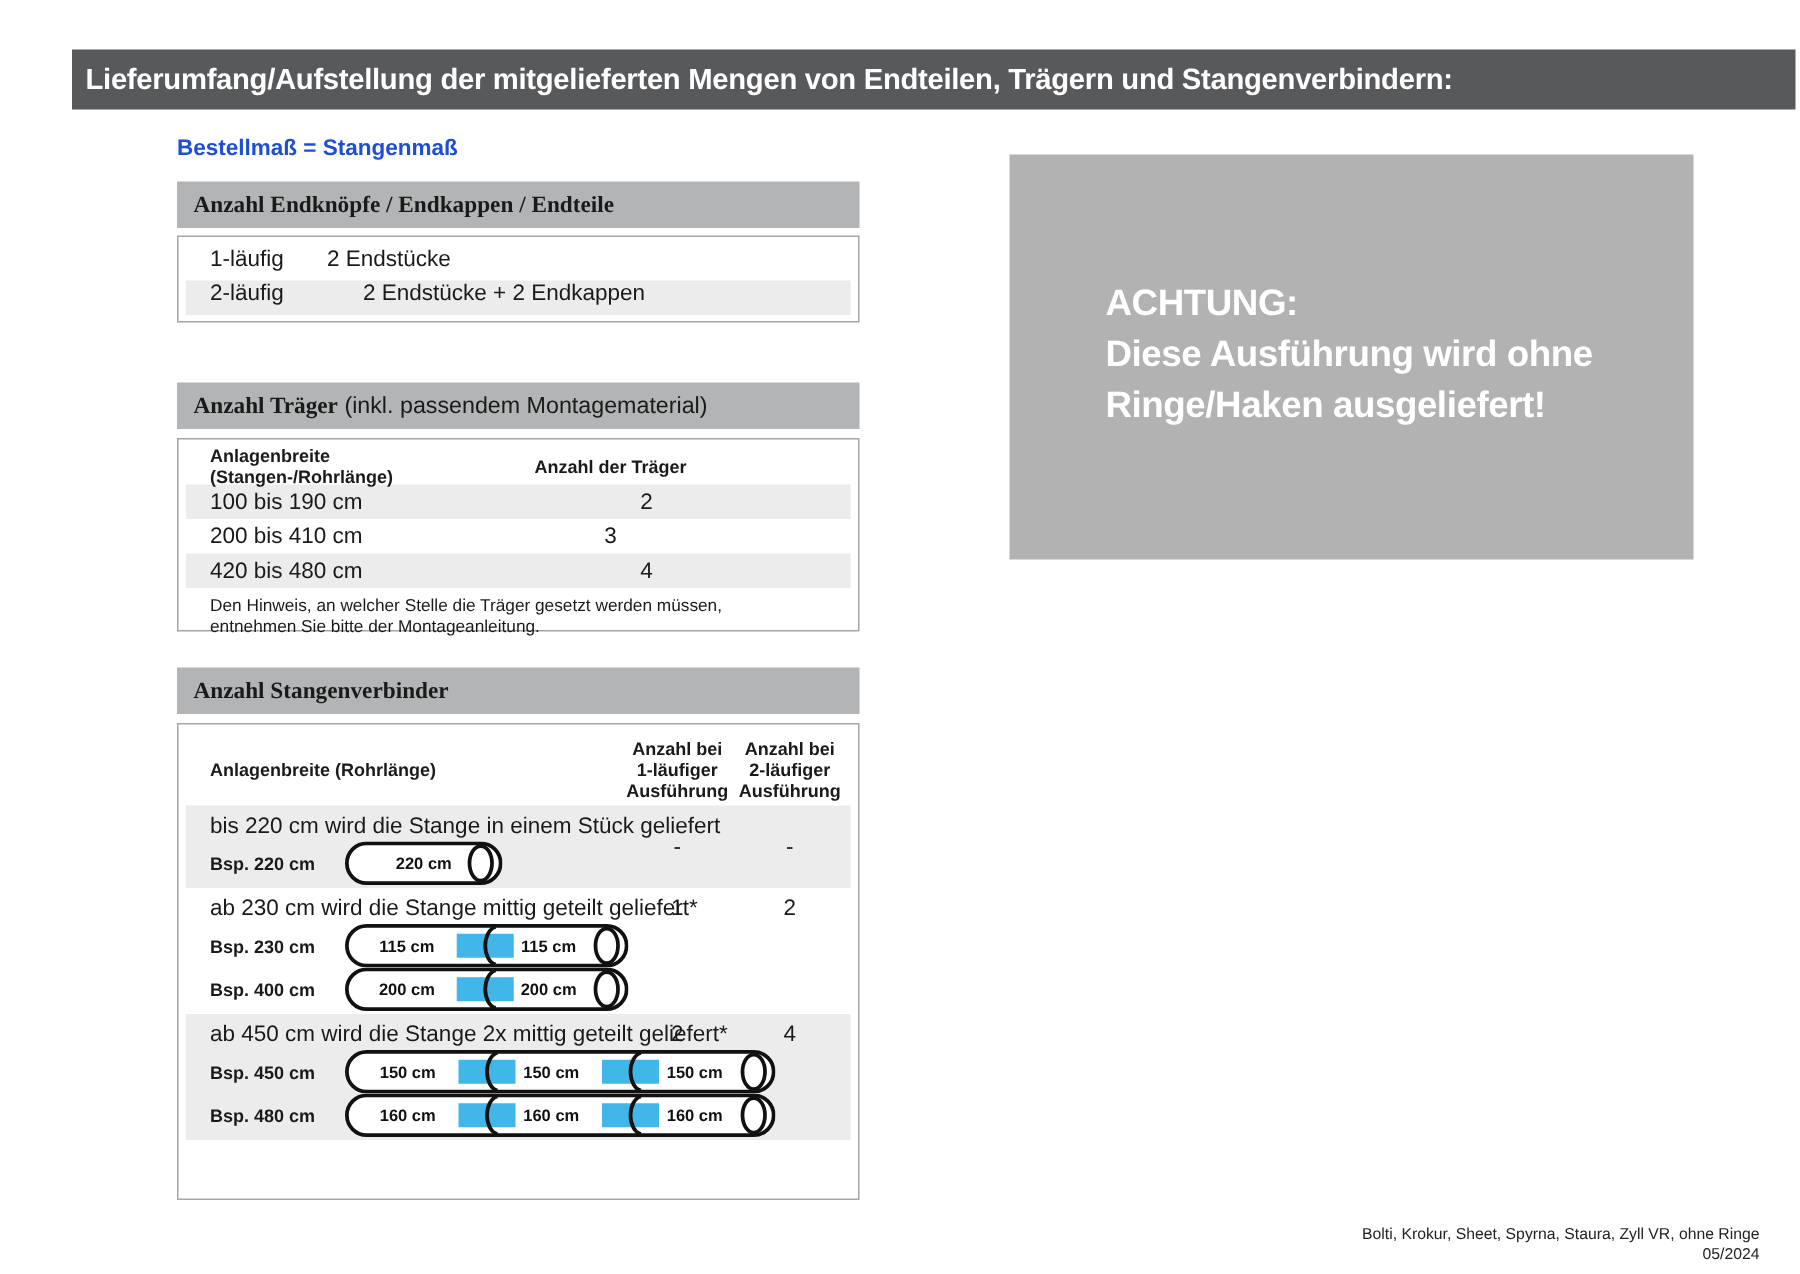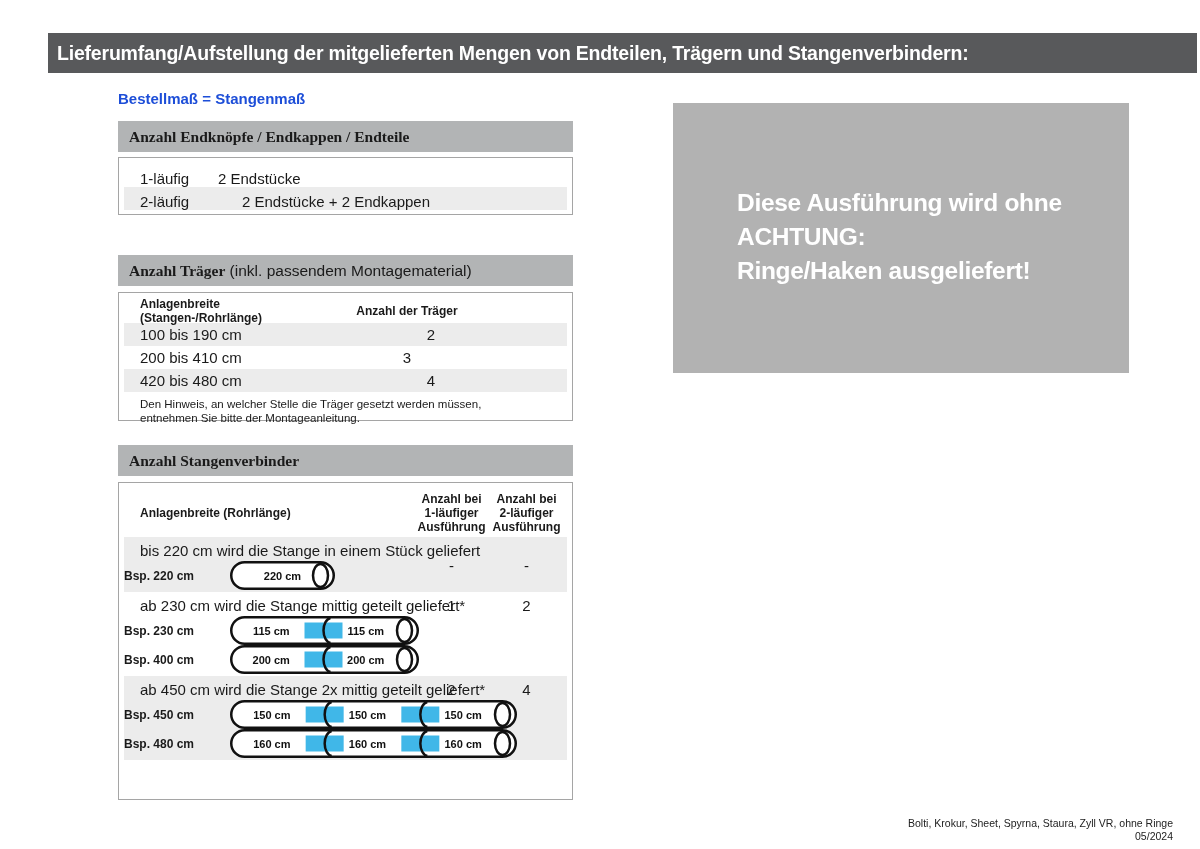--- a/index.html
+++ b/index.html
@@ -32,21 +32,21 @@
   #sec3-head { top:445px; }
 
   .box {
     position:absolute; left:118px; width:455px;
     border:1px solid #a5a5a5; background:#fff;
   }
   .gray-band { background:#ececec;gap:24px; }
 
   
   #box1 { top:157px; height:58px; padding:6px 5px; }
-  .b1-row { height:23px; display:flex; align-items:flex-end; font-size:15px; }
+  .b1-row { height:23px; display:flex; align-items:flex-start; font-size:15px; }
   .b1-row .c1 { flex:0 0 94px; padding-left:16px; }
   .b1-row .c2 { flex:1; }
 
   
   #box2 { top:292px; height:129px; padding:5px; }
   .t2-header { height:25px; display:flex; align-items:center; font-size:12px; font-weight:bold; }
   .t2-row { height:23px; display:flex; align-items:center; font-size:15px; }
   .col-a { flex:0 0 203px; padding-left:16px; }
   .col-b { width:160px; text-align:center; }
   .t2-note { font-size:11.5px; line-height:14px; padding:5px 30px 0 16px; }
@@ -57,21 +57,21 @@
   .t3-header .h1 { flex:0 0 290px; padding-left:16px; }
   .t3-header .hc { width:75px; text-align:center; white-space:pre-line; line-height:14px; }
   .group { position:relative; padding:3px 0 2px; }
   .g-desc { font-size:15px; height:21px; line-height:21px; padding-left:16px; }
   .g-count { position:absolute; width:75px; text-align:center; font-size:15px; }
   .g-count.p1 { left:290px; }
   .g-count.p2 { left:365px; }
   .g-count.mid { top:50%; transform:translateY(-50%); }
   .g-count.top { top:5px; }
   .example { display:flex; align-items:center; height:29px; }
-  .ex-label { flex:0 0 106px; text-align:left; padding-right:4px; font-weight:bold; font-size:12px; white-space:nowrap; }
+  .ex-label { flex:0 0 106px; text-align:center; padding-right:4px; font-weight:bold; font-size:12px; white-space:nowrap; }
   .rod { height:29px; line-height:0; }
   .footnote { margin-top:9px; padding:0 6px 0 6px; font-size:11.5px; line-height:15.5px; }
   .hl { background:#5dc3eb; padding:0 1px; }
 
   
   #notice {
     position:absolute; left:673px; top:103px; width:456px; height:270px;
     background:#b2b2b2; color:#ffffff; font-weight:bold;
     padding:83px 0 0 64px; font-size:24.5px; line-height:34px; letter-spacing:-0.3px;
   }
@@ -216,22 +216,22 @@
               <text x="41.833333333333336" y="18.5" text-anchor="middle" font-size="11" font-weight="bold" fill="#111" font-family="Liberation Sans, sans-serif">160 cm</text>
               <text x="137.5" y="18.5" text-anchor="middle" font-size="11" font-weight="bold" fill="#111" font-family="Liberation Sans, sans-serif">160 cm</text>
               <text x="233.16666666666666" y="18.5" text-anchor="middle" font-size="11" font-weight="bold" fill="#111" font-family="Liberation Sans, sans-serif">160 cm</text>
             </svg></span>
       </div>
     </div>
 
   </div>
 
   <div id="notice">
+    <div>ACHTUNG:</div>
     <div>Diese Ausführung wird ohne</div>
-    <div>ACHTUNG:</div>
     <div>Ringe/Haken ausgeliefert!</div>
   </div>
 
   <div class="footer">
     <div>Bolti, Krokur, Sheet, Spyrna, Staura, Zyll VR, ohne Ringe</div>
     <div>05/2024</div>
   </div>
 
 </div>
 

